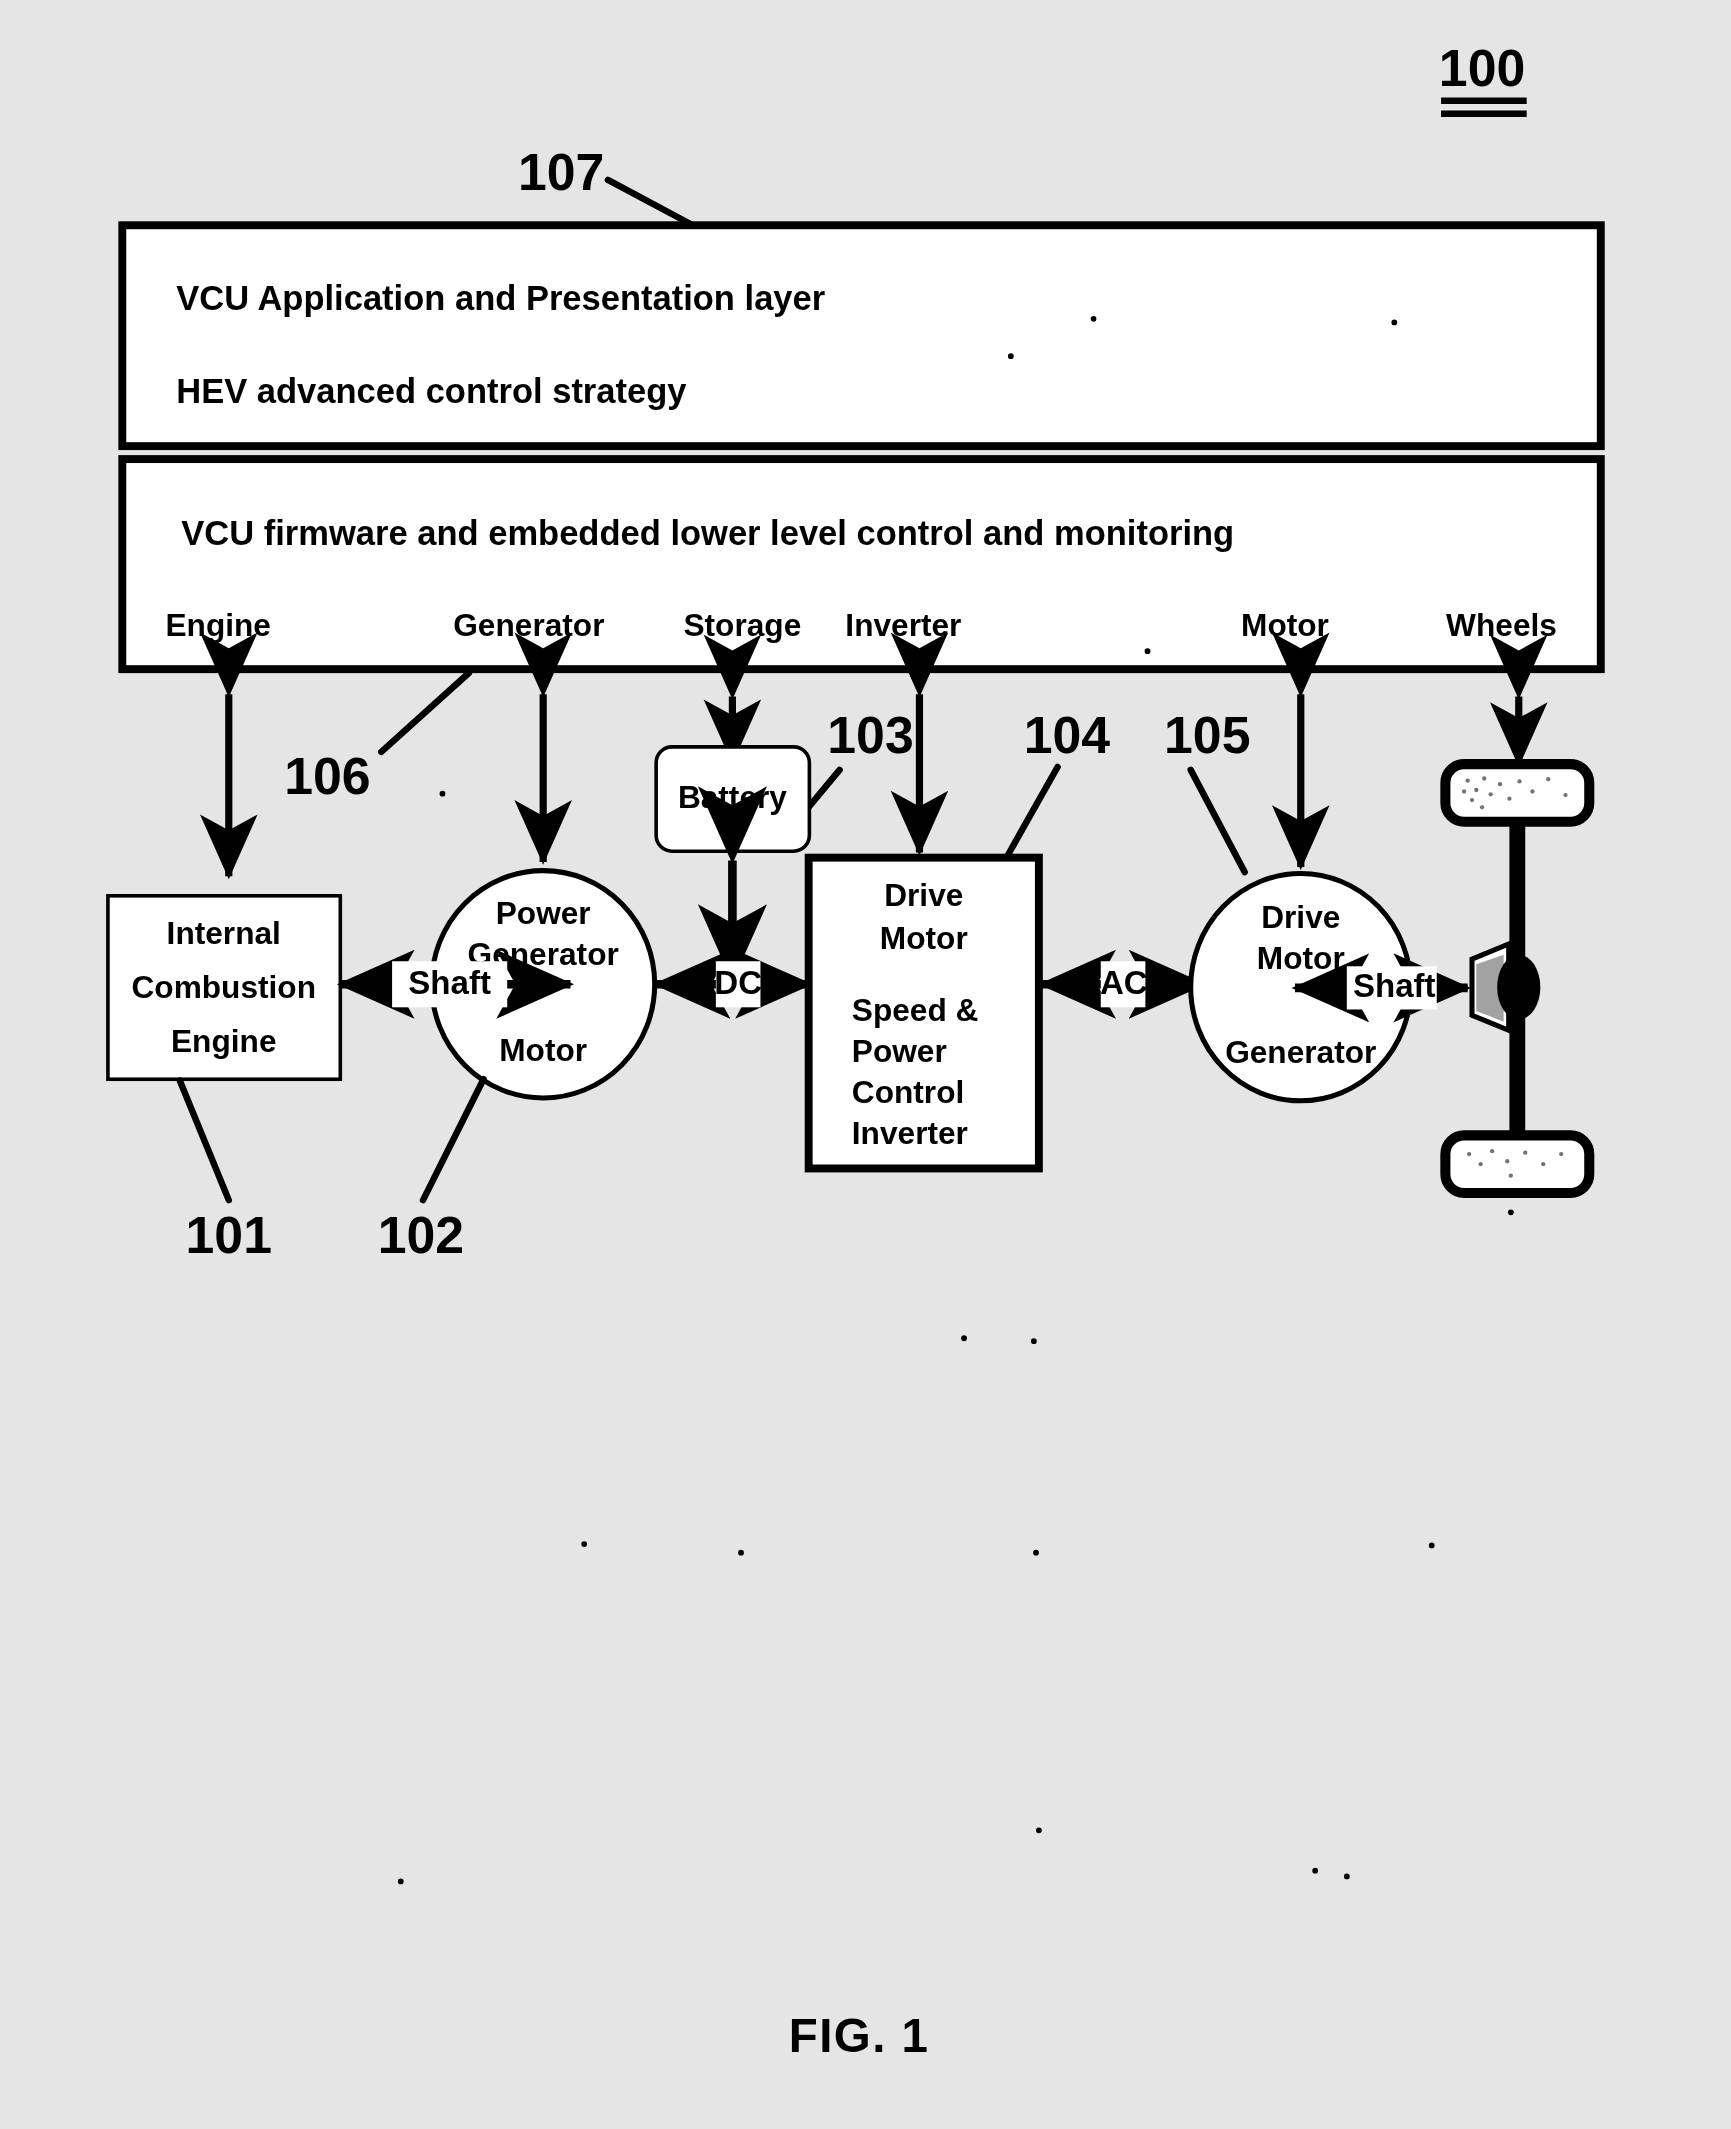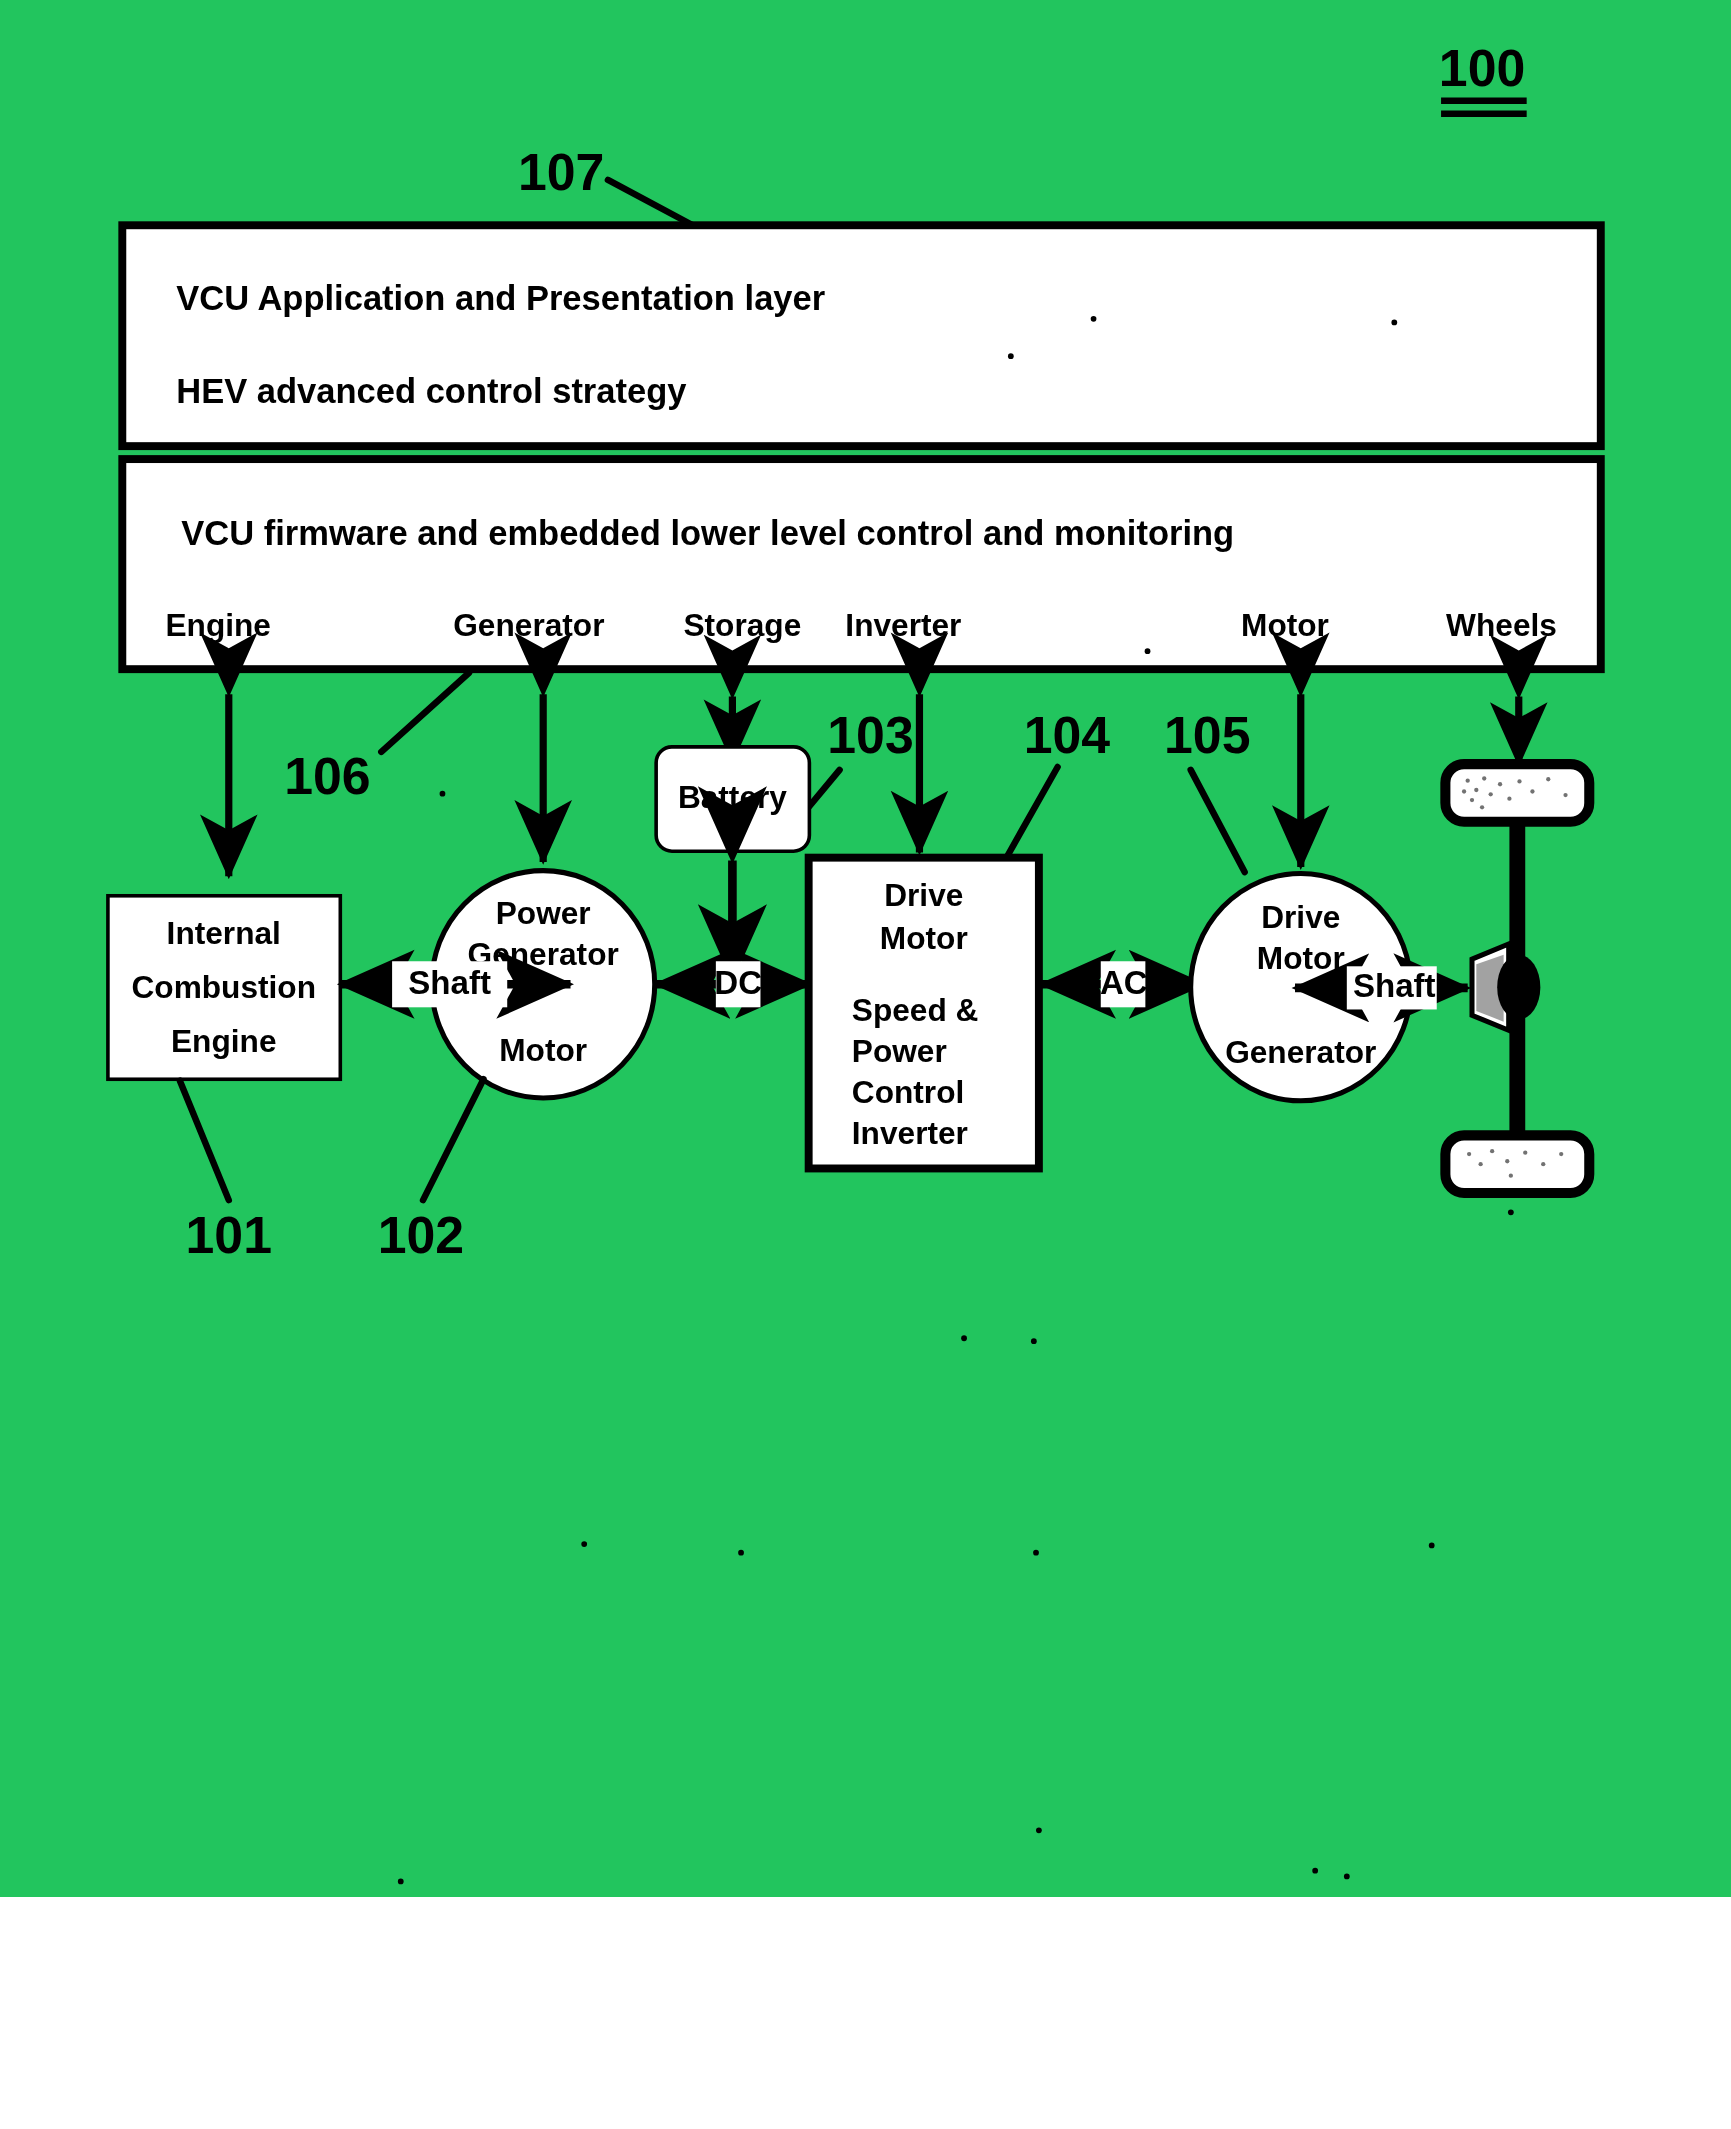--- a/index.html
+++ b/index.html
@@ -8,22 +8,22 @@
     padding: 0;
     background: #ffffff;
   }
   body {
     font-family: "Liberation Sans", sans-serif;
     color: #000000;
   }
   #figure-root {
     position: relative;
     width: 1731px;
-    height: 1897px;
-    background: #22c55e;
+    height: 2129px;
+    background: #e5e5e5;
     overflow: hidden;
   }
   #figure-svg {
     position: absolute;
     left: 0;
     top: 0;
     width: 1731px;
     height: 2129px;
   }
   .fig-text {

